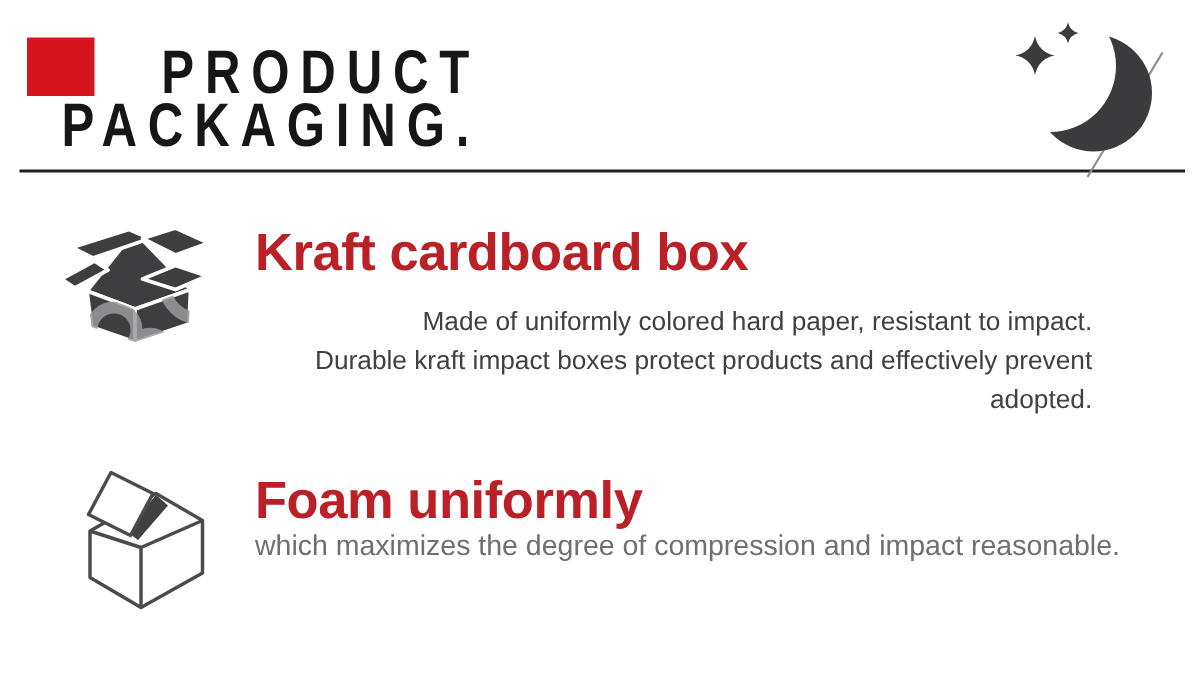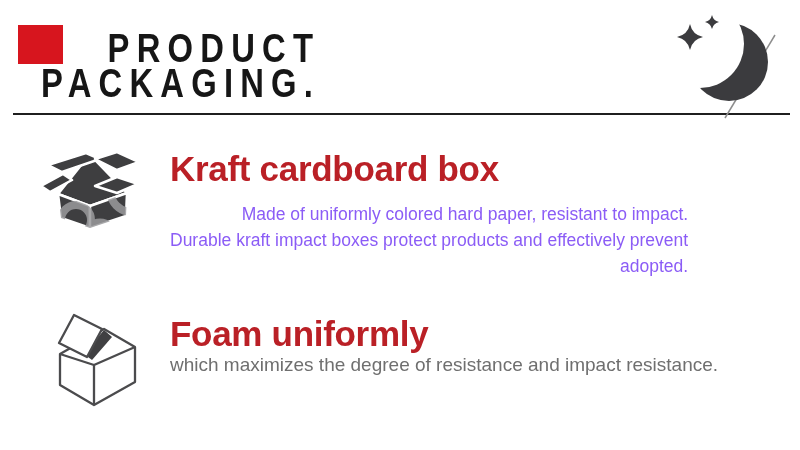--- a/index.html
+++ b/index.html
@@ -55,21 +55,21 @@
     font-size: 35px;
     font-weight: 700;
     letter-spacing: -0.3px;
     color: #ba2026;
     white-space: nowrap;
   }
   .heading-1 { top: 149px; }
   .heading-2 { top: 314px; }
 
   .section-body { position: absolute; left: 170px; white-space: nowrap; }
-  .body-1 { top: 201px; font-size: 17.5px; line-height: 26px; color: #8b5cf6; }
+  .body-1 { top: 201px; font-size: 17.5px; line-height: 26px; color: #404040; margin-left: 40px; }
   .body-2 { top: 352px; font-size: 19px;   line-height: 25px; color: #6f6f6f; }
 </style>
 </head>
 <body>
 
 <div class="page">
 
   <div class="accent-square"></div>
   <div class="brand-title">
     <div>PRODUCT</div>
@@ -124,16 +124,16 @@
     <g stroke="#4b4b4d" stroke-width="2.3" stroke-linejoin="round">
       <path d="M8,42 L52,17 L83,35 L83,70 L42,93 L8,73 Z" fill="#ffffff"></path>
       <path d="M8,42 L42,53 L83,35 M42,53 L42,93" fill="none"></path>
       <polygon points="32,42 52,18 60,25 40,48" fill="#404042" stroke="none"></polygon>
       <polygon points="7,31 22,3 50,17 35,45" fill="#ffffff"></polygon>
     </g>
   </svg>
 
   <div class="section-heading heading-2">Foam uniformly</div>
   <div class="section-body body-2">
-    <div>which maximizes the degree of resistance and impact resistance.</div>
+    <div>which maximizes the degree of compression and impact reasonable.</div>
   </div>
 
 </div>
 
 </body></html>

